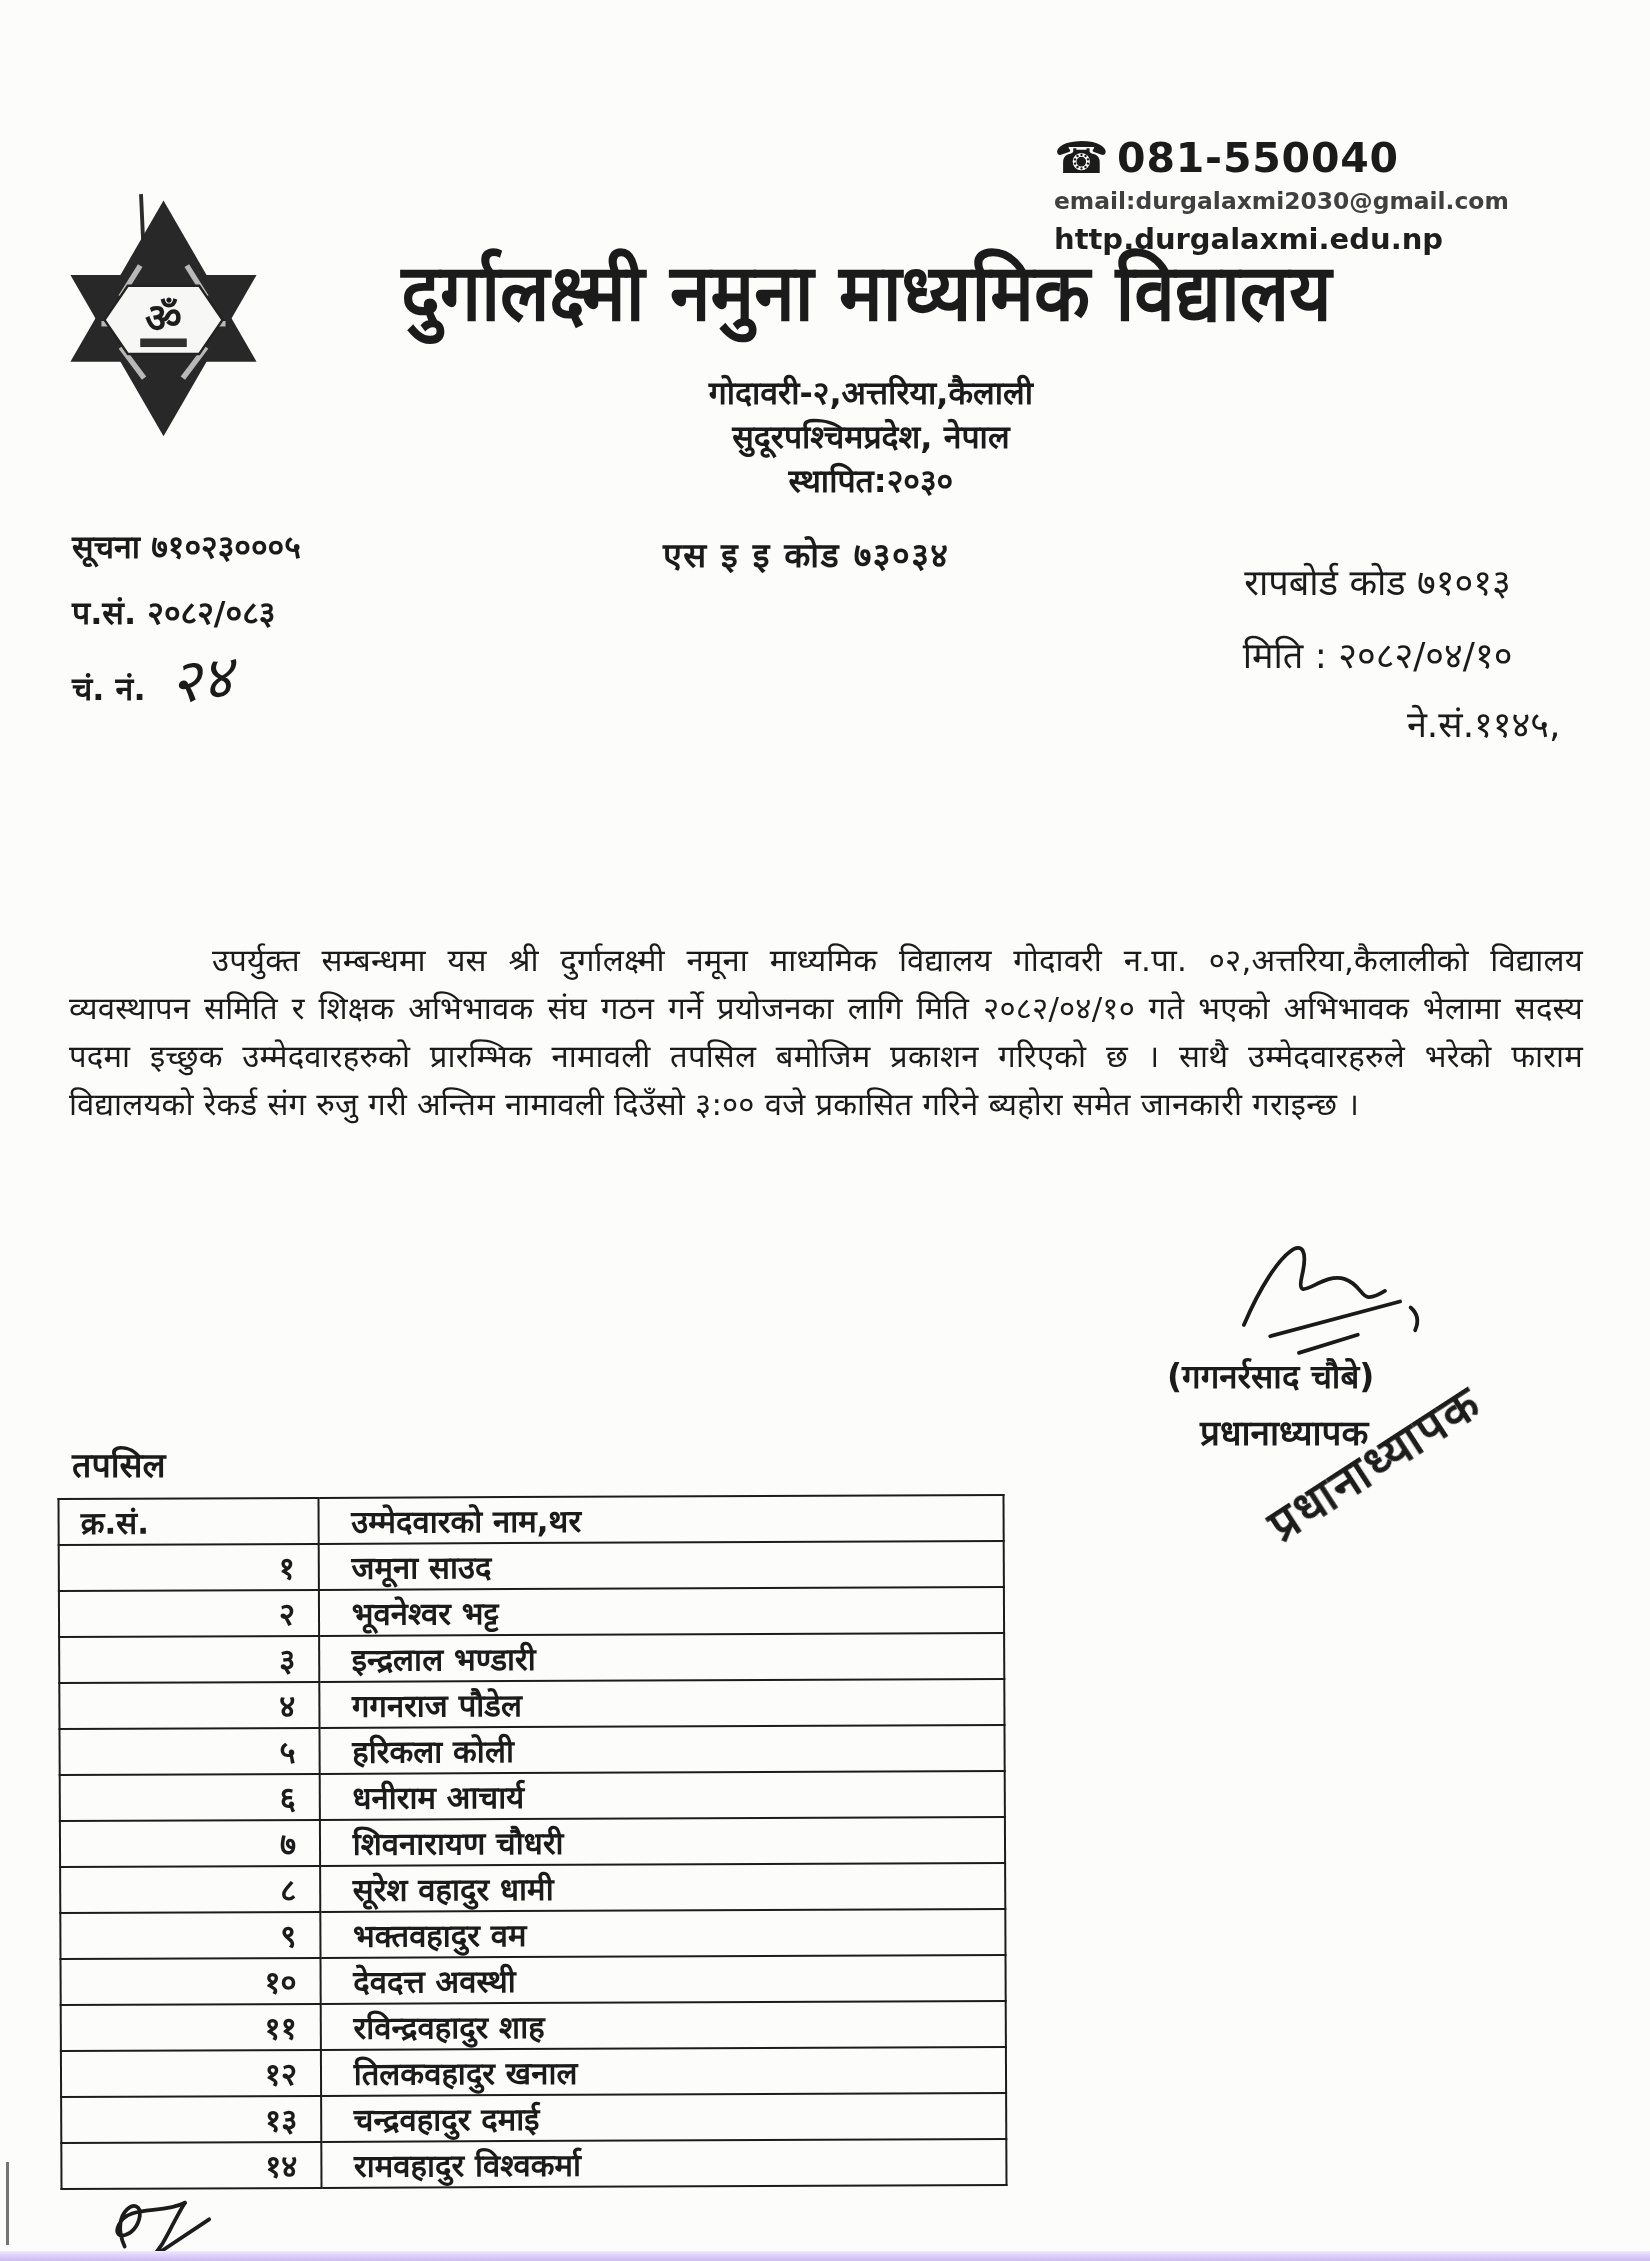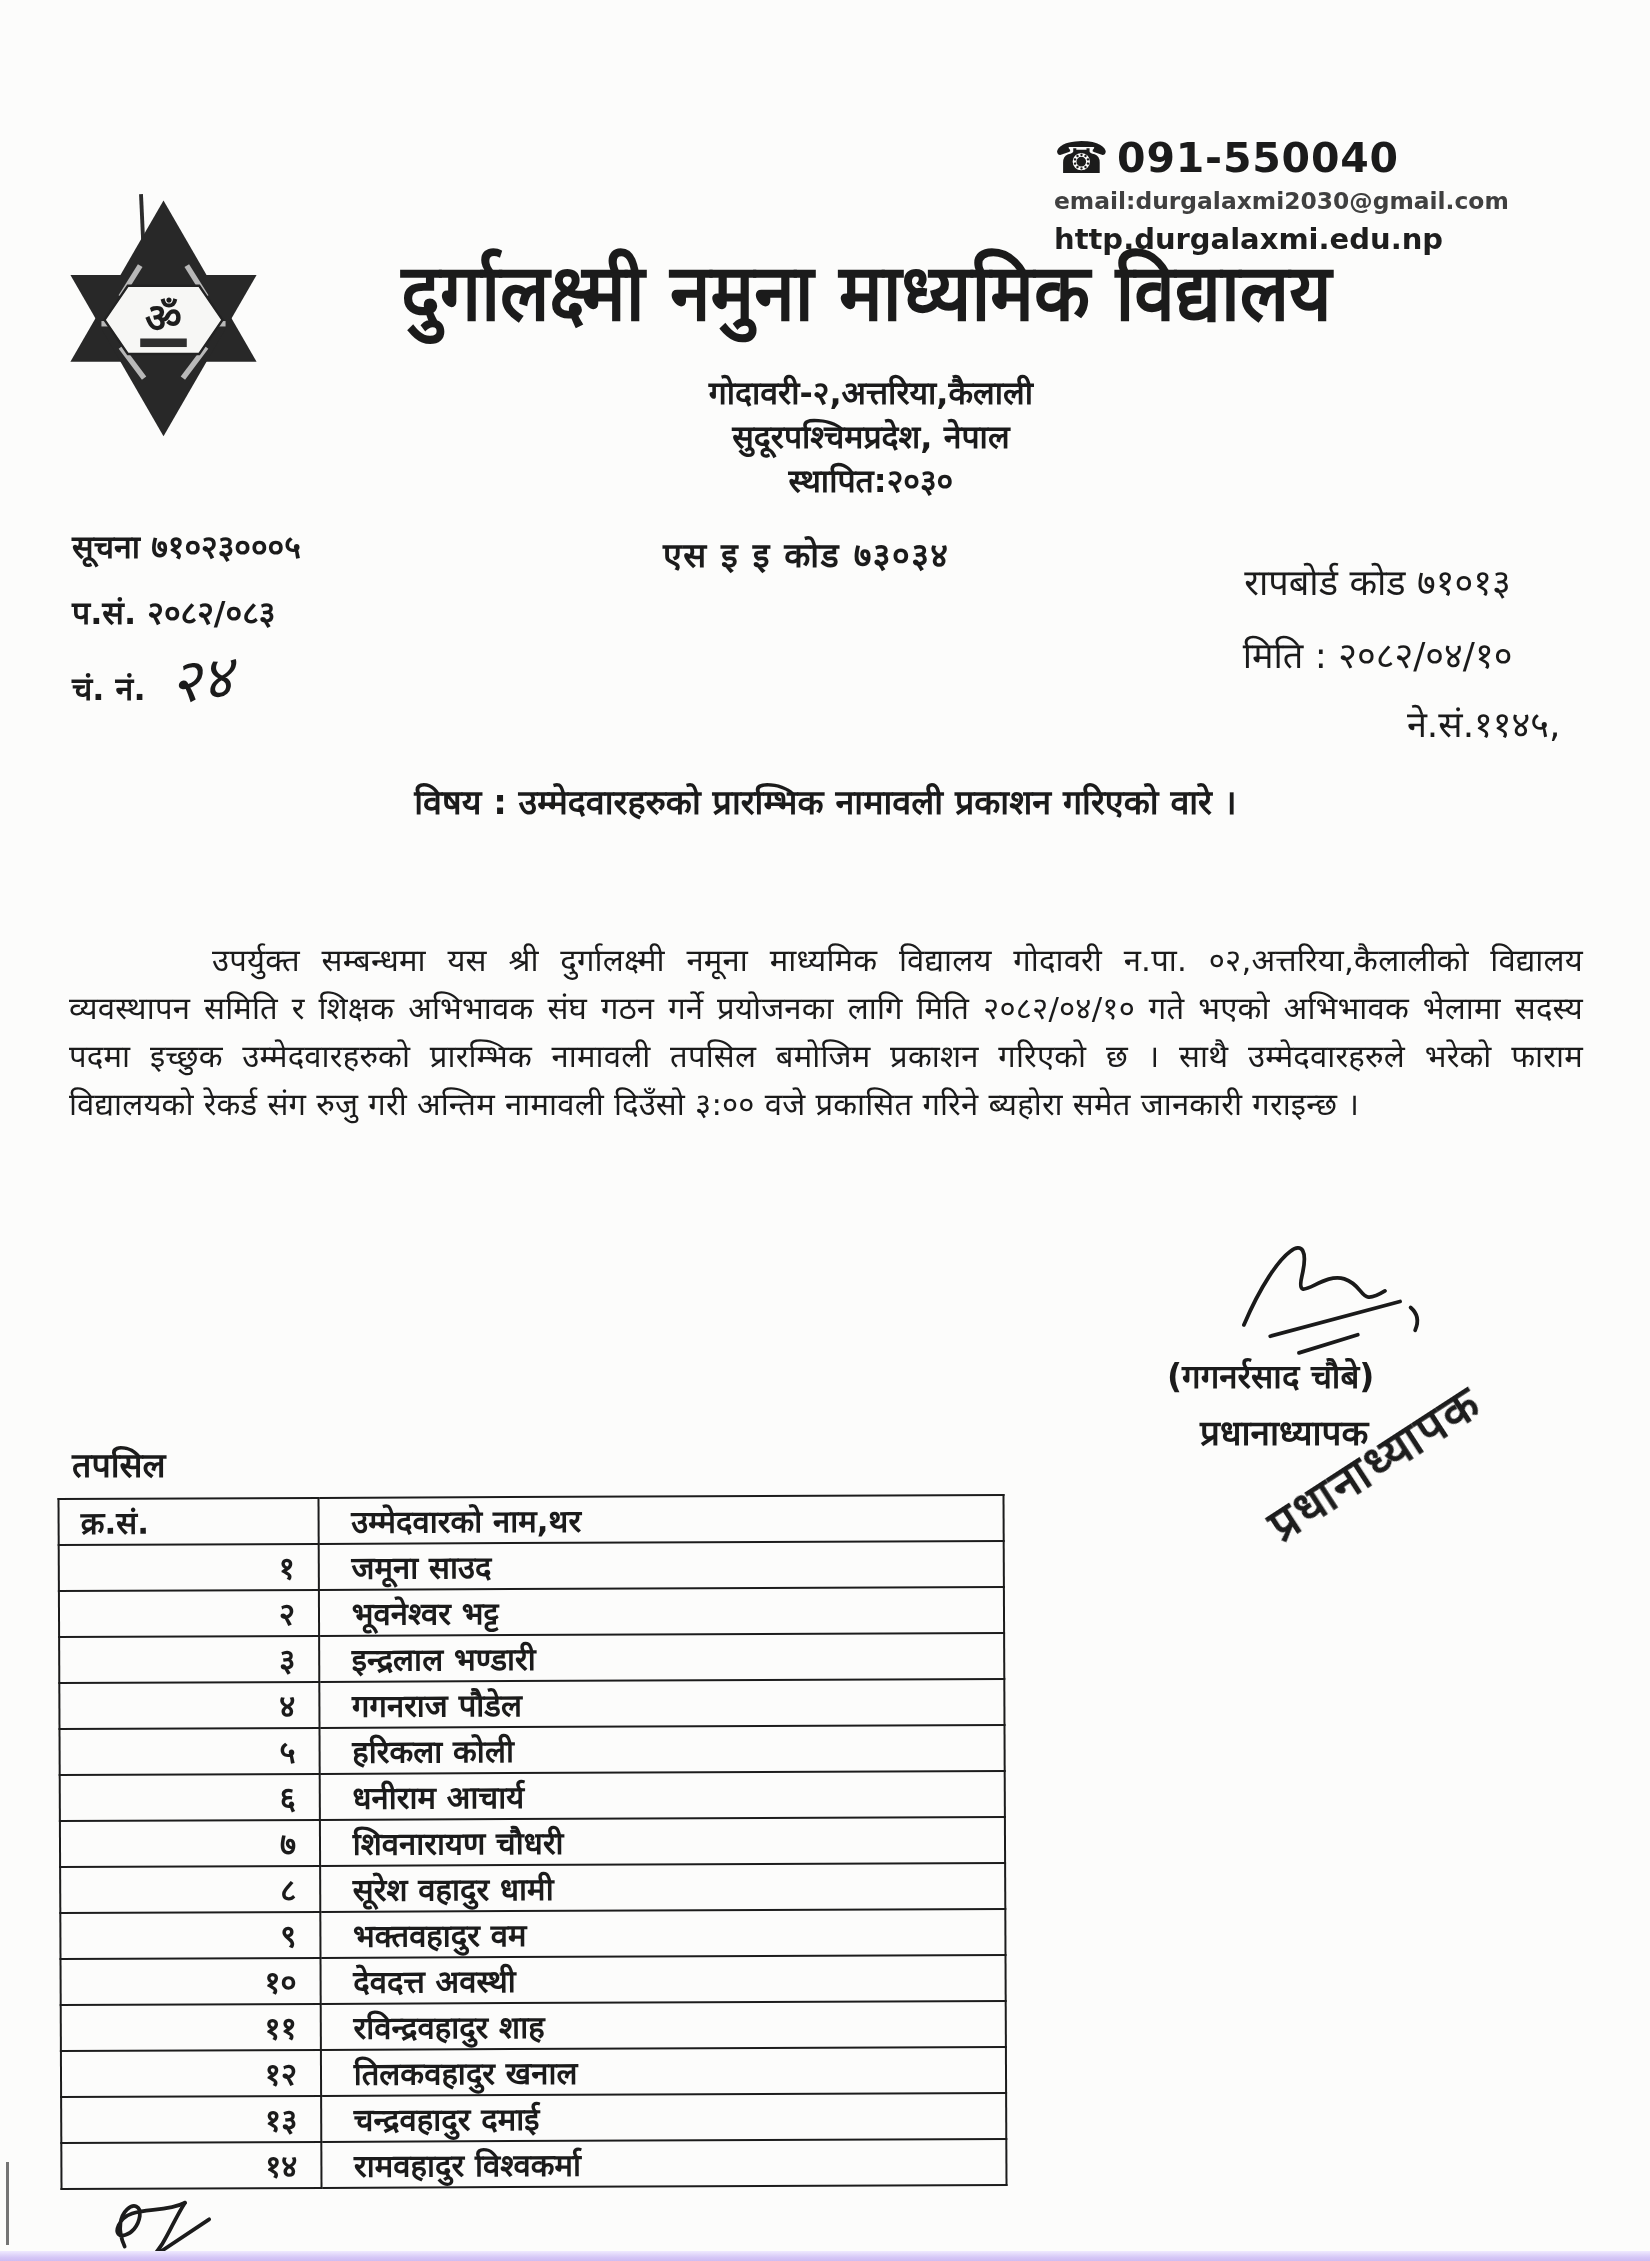--- a/index.html
+++ b/index.html
@@ -125,21 +125,21 @@
       </g>
       <polygon points="104,126 196,126 226,170 196,214 104,214 74,170" fill="#f7f7f5" stroke="#222" stroke-width="3"></polygon>
       <text x="150" y="186" font-size="52" font-weight="700" text-anchor="middle" fill="#1d1d1d">ॐ</text>
       <rect x="120" y="194" width="60" height="11" fill="#2f2f2f"></rect>
     </svg>
   </div>
 
   <div class="contact">
     <div class="phone-line">
       <span class="phone-icon">☎</span>
-      <span>091-550040</span>
+      <span>081-550040</span>
     </div>
     <div class="email-line">email:durgalaxmi2030@gmail.com</div>
     <div class="web-line">http.durgalaxmi.edu.np</div>
   </div>
 
   <h1 class="school-name">दुर्गालक्ष्मी नमुना माध्यमिक विद्यालय</h1>
   <div class="address">
     <div>गोदावरी-२,अत्तरिया,कैलाली</div>
     <div>सुदूरपश्चिमप्रदेश, नेपाल</div>
     <div>स्थापित:२०३०</div>
@@ -153,21 +153,20 @@
       <span class="chalani-value">२४</span>
     </div>
   </div>
   <div class="meta-center">एस इ इ कोड ७३०३४</div>
   <div class="meta-right">
     <div class="r1">रापबोर्ड कोड ७१०१३</div>
     <div class="r2">मिति : २०८२/०४/१०</div>
     <div class="r3">ने.सं.११४५,</div>
   </div>
 
-  <div class="subject">विषय : उम्मेदवारहरुको प्रारम्भिक नामावली प्रकाशन गरिएको वारे ।</div>
 
   <p class="body-par">उपर्युक्त सम्बन्धमा यस श्री दुर्गालक्ष्मी नमूना माध्यमिक विद्यालय गोदावरी न.पा. ०२,अत्तरिया,कैलालीको विद्यालय व्यवस्थापन समिति र शिक्षक अभिभावक संघ गठन गर्ने प्रयोजनका लागि मिति २०८२/०४/१० गते भएको अभिभावक भेलामा सदस्य पदमा इच्छुक उम्मेदवारहरुको प्रारम्भिक नामावली तपसिल बमोजिम प्रकाशन गरिएको छ । साथै उम्मेदवारहरुले भरेको फाराम विद्यालयको रेकर्ड संग रुजु गरी अन्तिम नामावली दिउँसो ३:०० वजे प्रकासित गरिने ब्यहोरा समेत जानकारी गराइन्छ ।</p>
 
   <svg class="sig-svg" width="249" height="151" viewBox="0 0 330 200">
     <g fill="none" stroke="#1a1a1a" stroke-width="5" stroke-linecap="round">
       <path d="M25 135 C70 30 118 2 102 70 C92 112 128 64 158 74 C188 84 176 112 212 90"></path>
       <path d="M60 150 L232 104"></path>
       <path d="M98 172 L176 148"></path>
       <path d="M246 112 q14 12 6 30"></path>
     </g>

